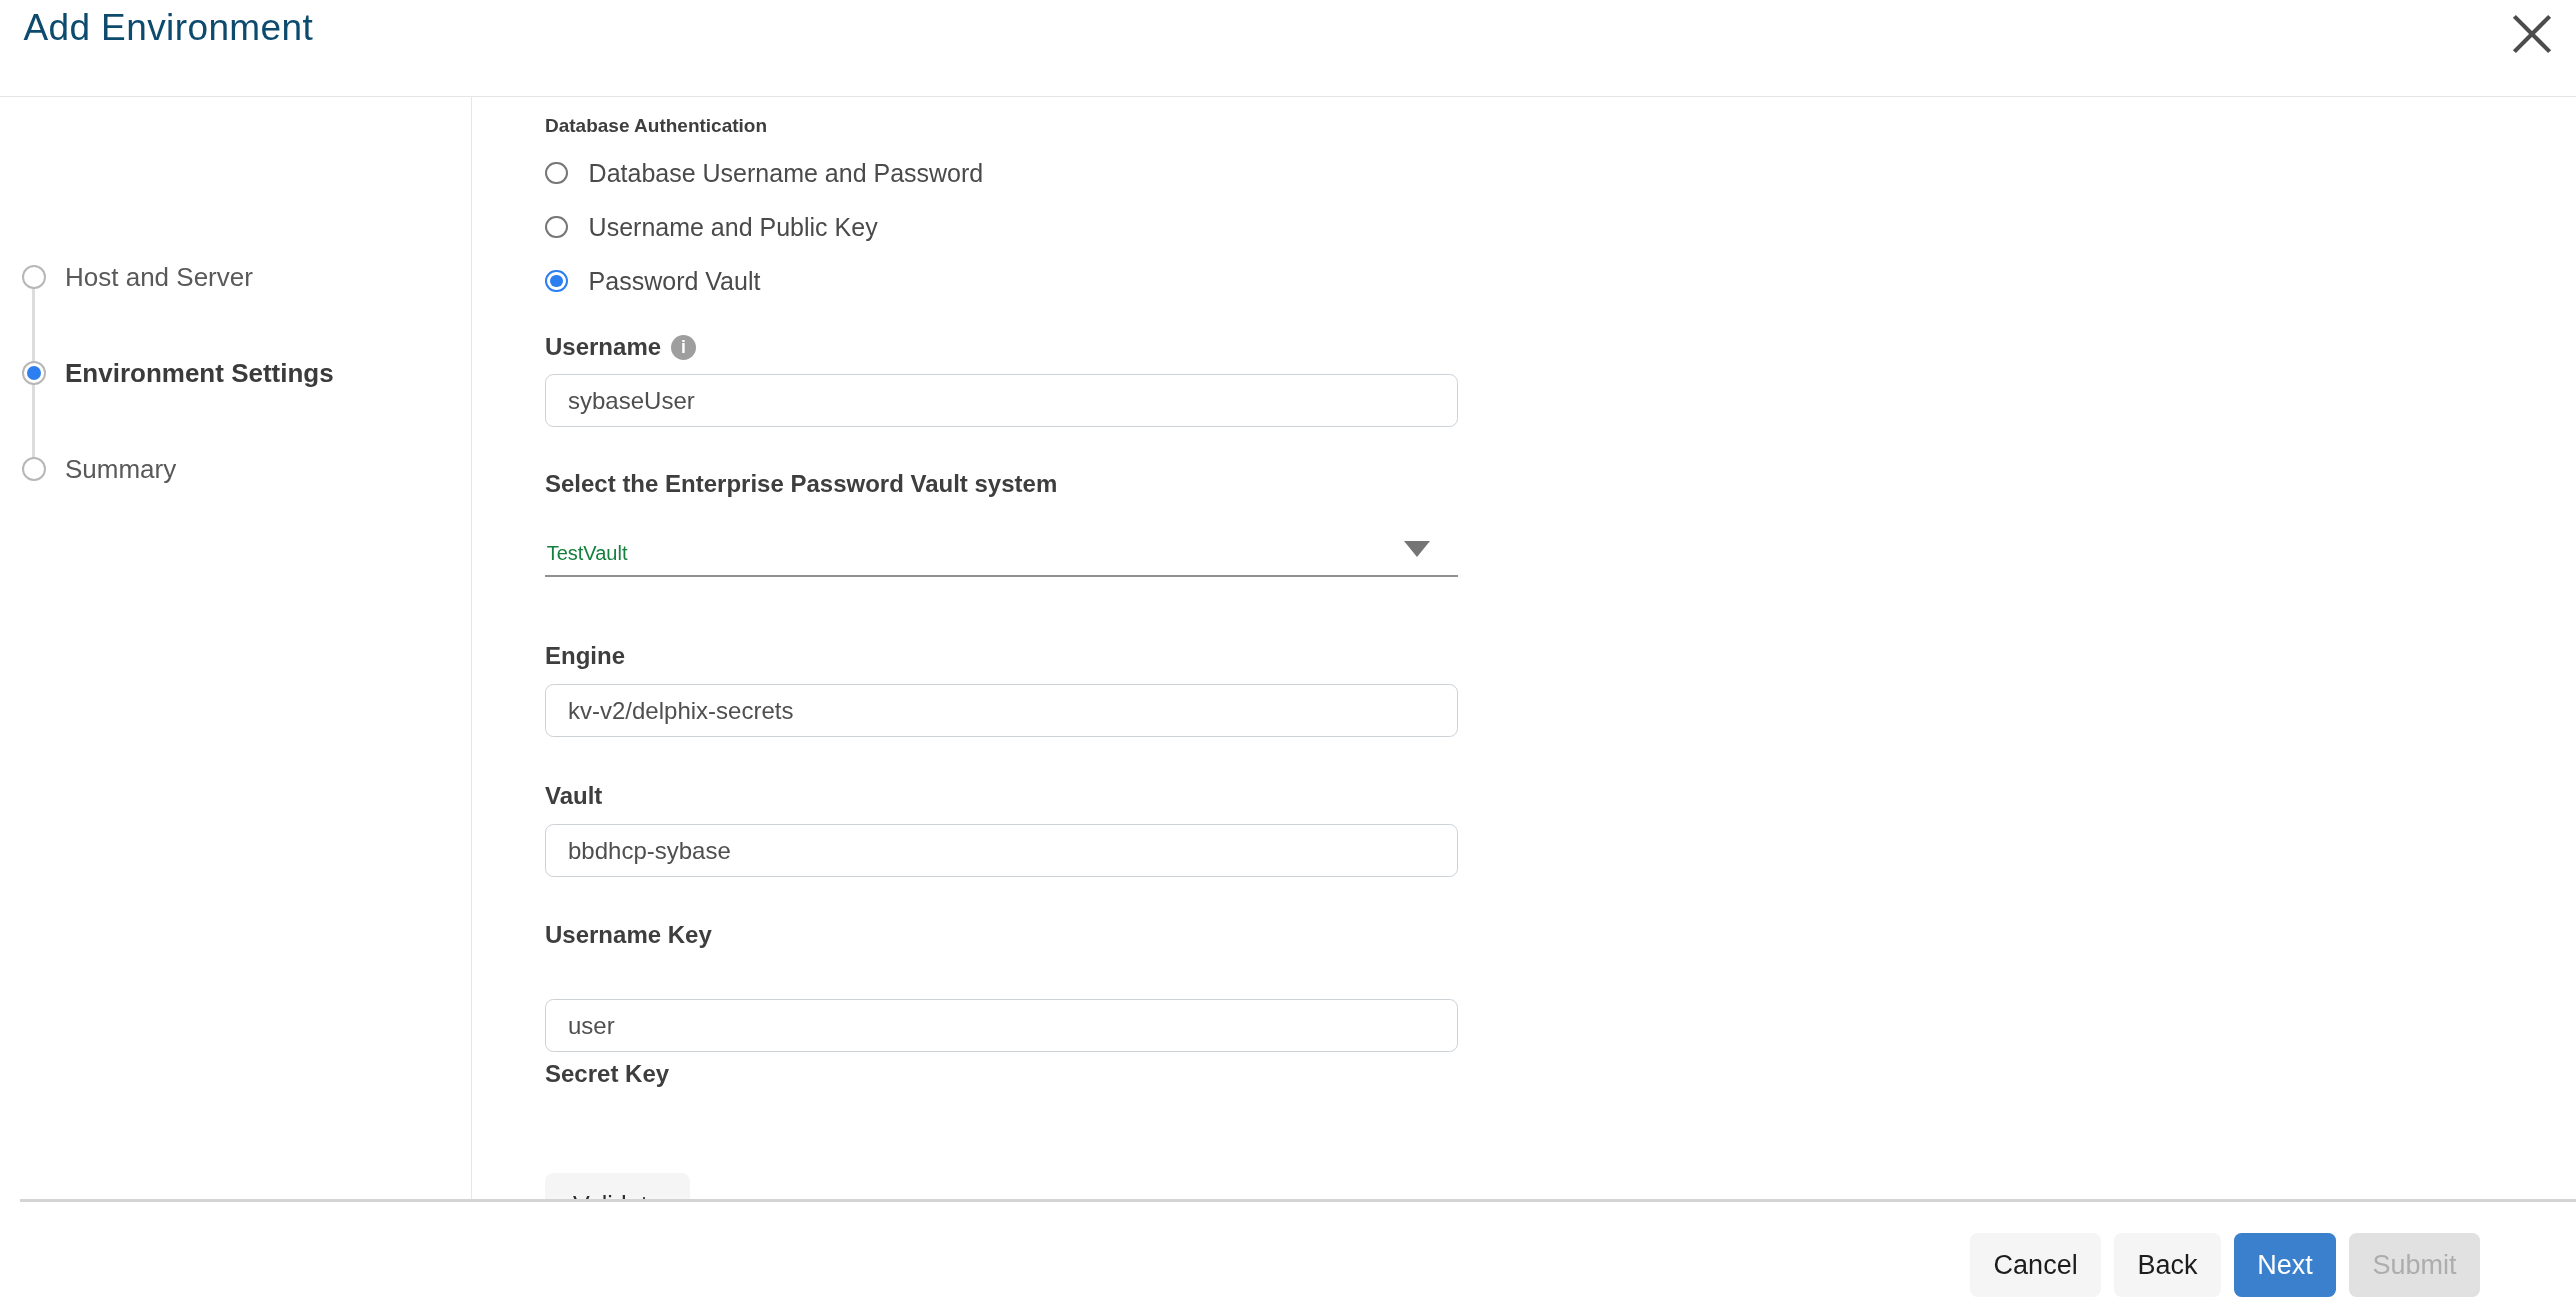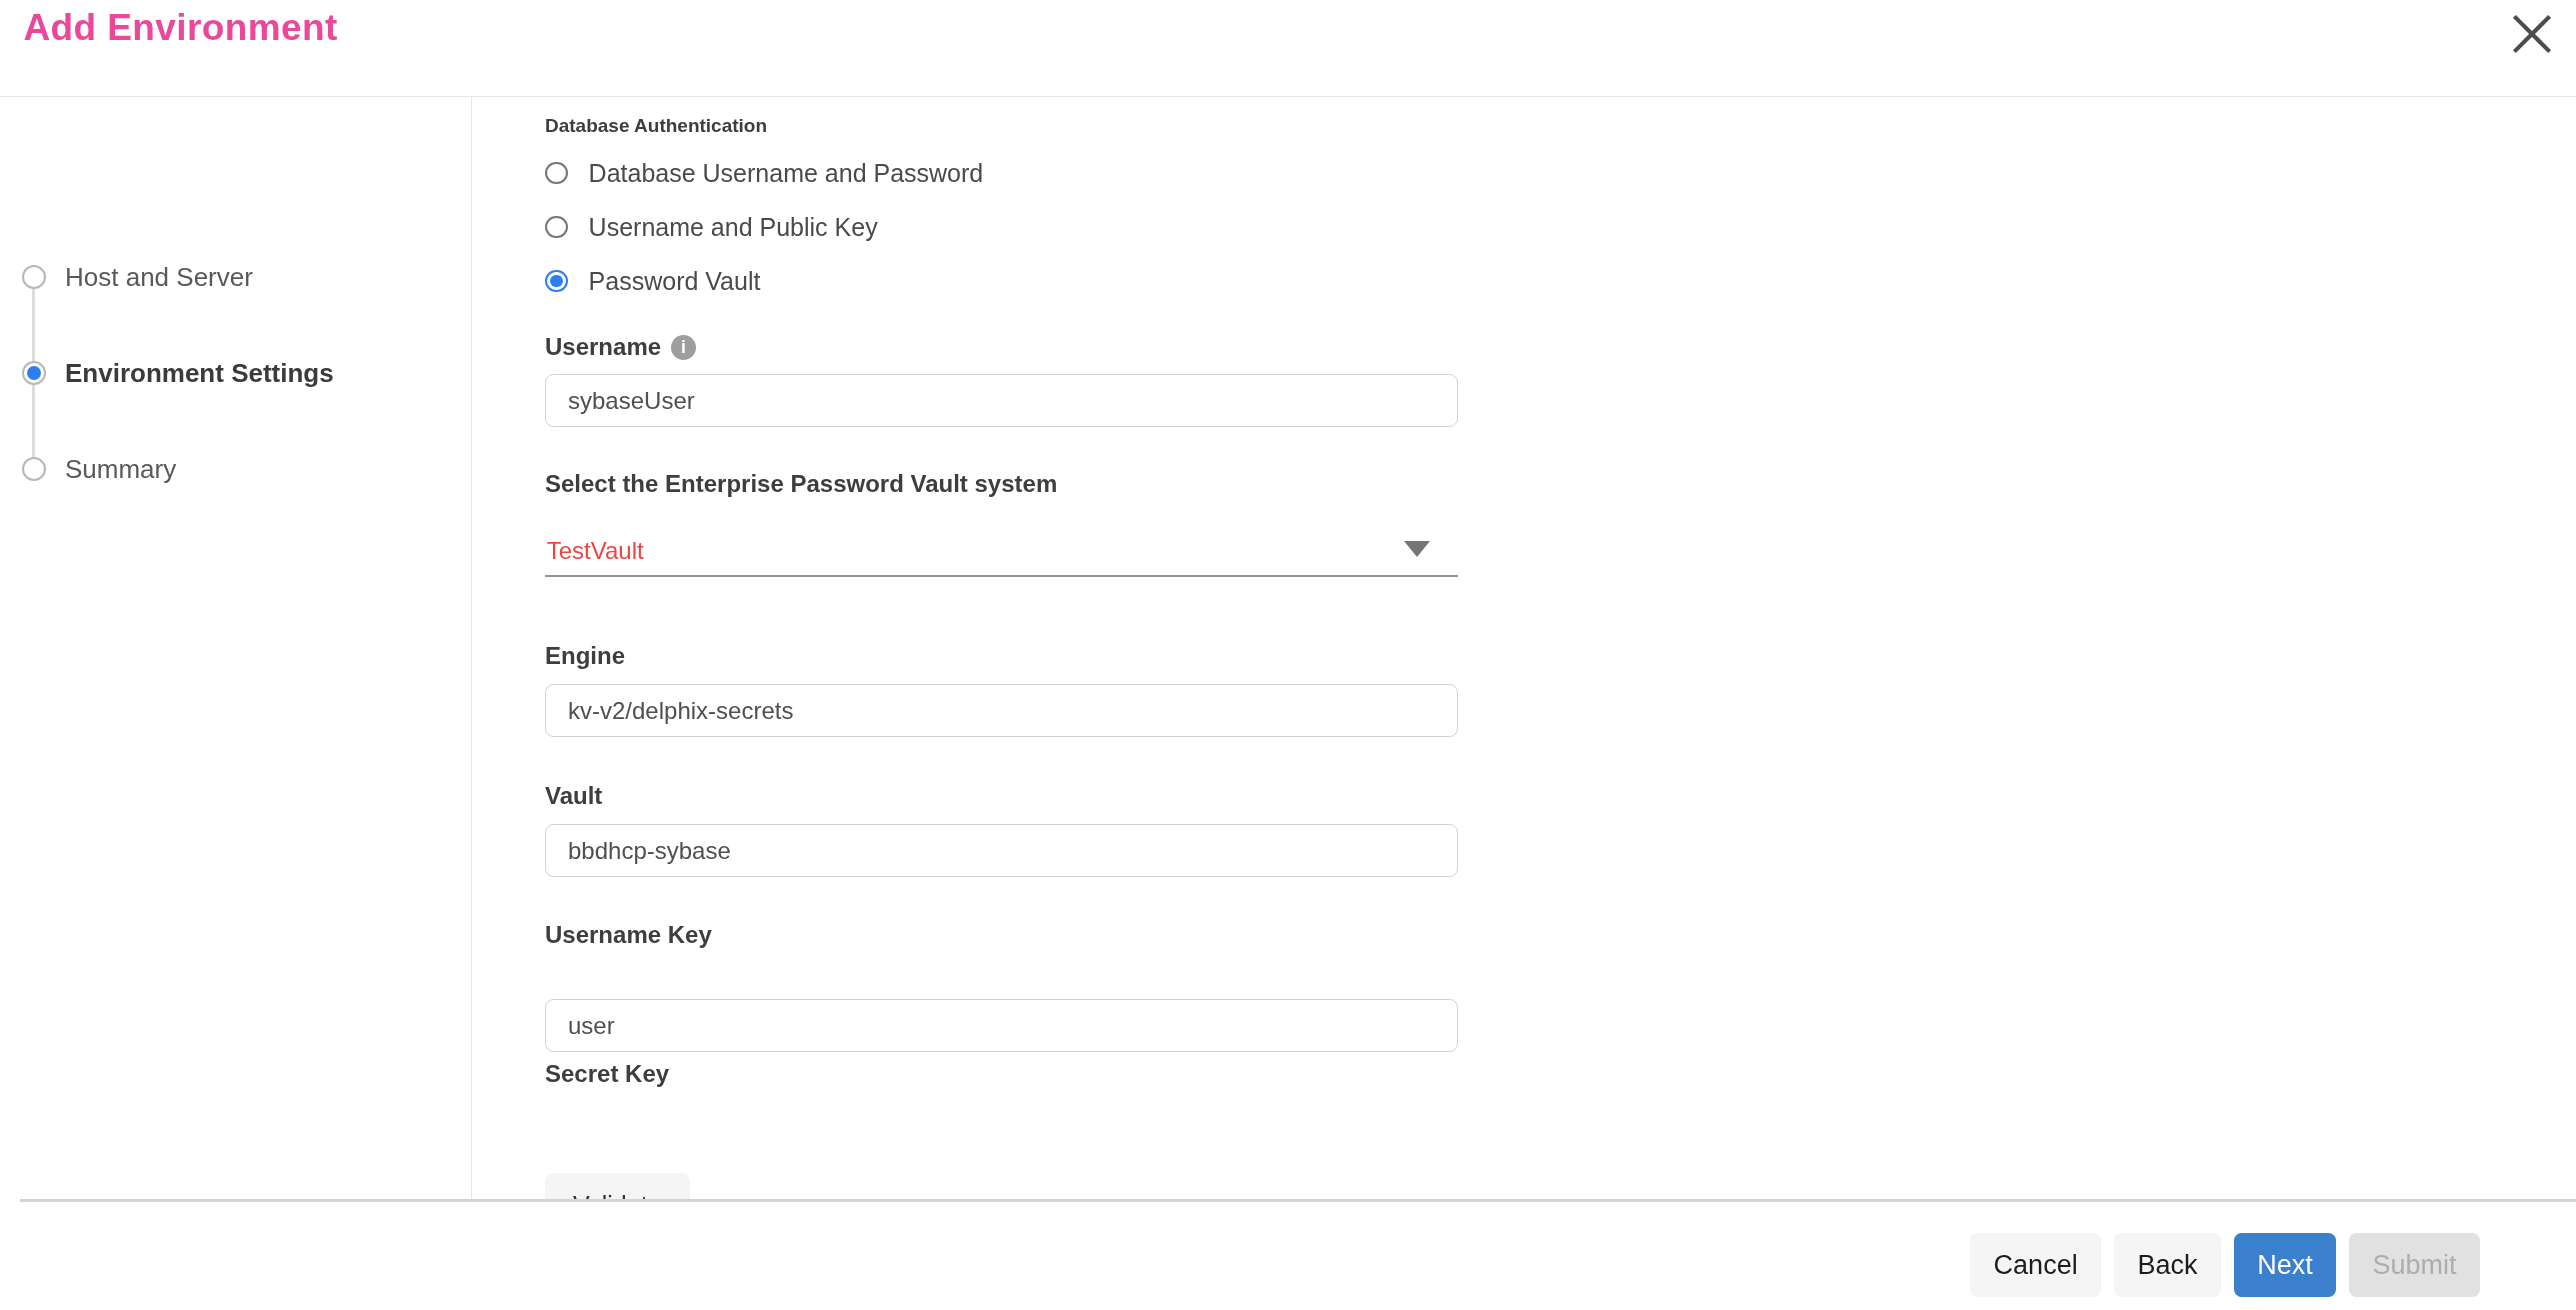--- a/index.html
+++ b/index.html
@@ -2,21 +2,21 @@
 <html style="font-size:13.4px"><head>
 <meta charset="utf-8">
 <style>
   * { margin:0; padding:0; box-sizing:border-box; }
   html,body { width:2576px; height:1311px; background:#fff; overflow:hidden; }
   body { font-family:"Liberation Sans", sans-serif; color:#4a4a4a; }
   .app { position:relative; width:2576px; height:1311px; background:#fff; }
 
   
   .hdr { position:absolute; top:0; left:0; right:0; height:97px; background:#fff; border-bottom:1.7px solid #e6e6e6; }
-  .hdr h1 { position:absolute; left:23.4px; top:6.7px; font-size:37px; font-weight:700; color:#ec4899; letter-spacing:0.4px; }
+  .hdr h1 { position:absolute; left:23.4px; top:6.7px; font-size:37px; font-weight:400; color:#0c4a6e; letter-spacing:0.4px; }
   .close-btn { position:absolute; right:18.4px; top:8.4px; width:52px; height:52px; background:transparent; border:none; cursor:pointer; }
 
   
   .stepper { position:absolute; top:97px; left:0; width:472px; height:1102px; border-right:1.7px solid #e6e6e6; background:#fff; }
   .step-track { position:absolute; left:32px; top:181px; width:2.5px; height:192px; background:#dcdcdc; }
   .step { position:absolute; left:22px; height:30px; display:flex; align-items:center; }
   .step.s1 { top:165px; } .step.s2 { top:261px; } .step.s3 { top:357px; }
   .step-circle { width:24px; height:24px; border-radius:50%; border:2.5px solid #b7b7b7; background:#fff; display:flex; align-items:center; justify-content:center; flex:0 0 auto; }
   .step-dot { display:none; width:14px; height:14px; border-radius:50%; background:#2d7ff0; }
   .step.active .step-dot { display:block; }
@@ -36,21 +36,21 @@
   .radio-row.selected .radio-dot { display:block; }
   .radio-text { margin-left:21px; font-size:25px; color:#4a4a4a; white-space:nowrap; }
 
   .info-icon { display:inline-block; vertical-align:1.7px; margin-left:10px; width:25px; height:25px; border-radius:50%; background:#9e9e9e; color:#fff; font-size:17.6px; font-weight:bold; text-align:center; line-height:25px; font-style:normal; }
 
   .text-input { position:absolute; left:71px; width:913px; height:53px; border:1.7px solid #ccd1d6; border-radius:8.4px; background:#fff; font-family:"Liberation Sans", sans-serif; font-size:24px; color:#4f4f4f; padding:0 22px; outline:none; }
 
   .lbl-username { top:236px; } .in-username { top:277px; }
   .lbl-vault { top:373px; }
   .select { position:absolute; left:71px; top:428px; width:913px; height:52px; border-bottom:2.5px solid #909090; cursor:pointer; }
-  .select-value { position:absolute; left:1.7px; bottom:10px; font-size:24px; color:#ef4444; }
+  .select-value { position:absolute; left:1.7px; bottom:10px; font-size:20px; color:#15803d; }
   .select-arrow { position:absolute; right:28px; bottom:18.4px; width:0; height:0; border-left:13.4px solid transparent; border-right:13.4px solid transparent; border-top:16.7px solid #757575; }
 
   .lbl-engine { top:545px; } .in-engine { top:587px; }
   .lbl-path { top:685px; } .in-path { top:727px; }
   .lbl-ukey { top:824px; } .in-ukey { top:866px;margin-top:36px; }
   .lbl-skey { top:963px; } .in-skey { top:1005px; }
 
   .validate-btn { position:absolute; left:71px; top:1076px; height:64px; padding:0 28px; background:#f5f5f5; border:none; border-radius:8.4px; font-family:"Liberation Sans", sans-serif; font-size:25px; color:#2e2e2e; cursor:pointer; }
 
   

